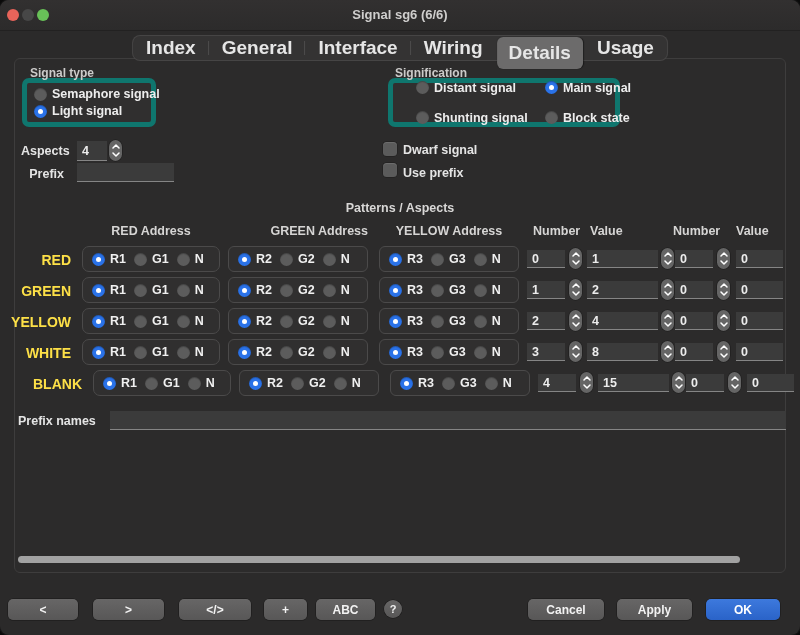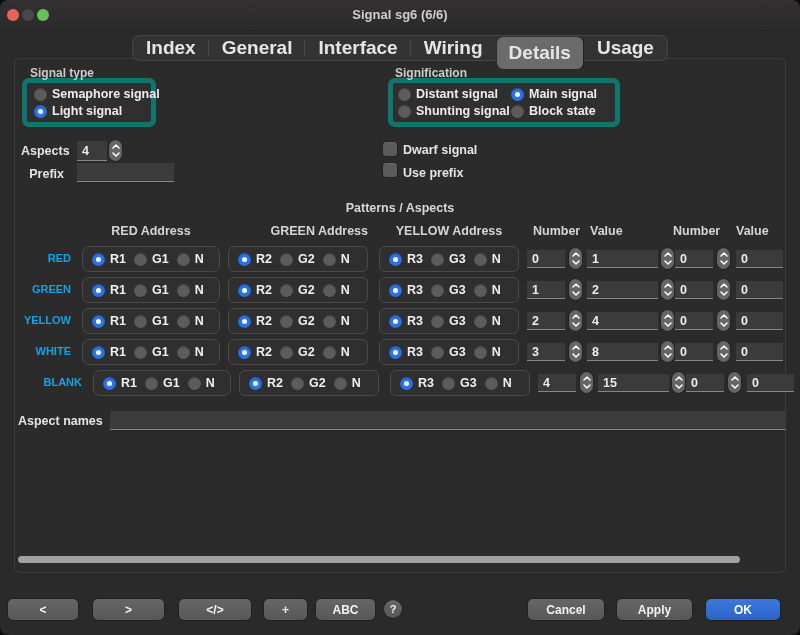--- a/index.html
+++ b/index.html
@@ -33,21 +33,21 @@
   .formlabel{position:absolute;font-size:12.5px;font-weight:600;color:#e4e4e4;}
   .field{position:absolute;background:#3b3b3b;border:none;border-bottom:1px solid #858585;color:#ececec;
          font-family:"Liberation Sans",sans-serif;font-size:12.5px;font-weight:600;padding:0 5px;box-sizing:border-box;outline:none;}
   .stepper{position:absolute;width:13px;height:21px;background:#656565;border-radius:7px;display:inline-flex;flex-direction:column;
            align-items:center;justify-content:center;gap:2.5px;box-shadow:0 0 0 .5px rgba(0,0,0,.4);}
   
   .ptitle{position:absolute;left:0;right:0;top:201px;text-align:center;font-size:12.5px;font-weight:700;color:#d8d7d6;}
   .phead{position:absolute;top:224px;font-size:12.5px;font-weight:700;color:#d6d5d4;}
   .phc{text-align:center;}
   .prow{position:absolute;left:0;width:800px;height:26px;}
-  .prow-label{position:absolute;left:6px;top:6px;width:65px;text-align:right;font-size:11px;font-weight:700;color:#0ea5e9;}
+  .prow-label{position:absolute;left:6px;top:6px;width:65px;text-align:right;font-size:14px;font-weight:700;color:#fde047;}
   .pg{position:absolute;top:0;height:26px;border:1px solid #4b4a4a;border-radius:6px;background:rgba(255,255,255,0.02);
       box-sizing:border-box;display:flex;align-items:center;padding-left:9px;gap:8px;}
   .pg1{left:82px;width:138px;border-radius:7px;} .pg2{left:228px;width:140px;} .pg3{left:379px;width:140px;}
   .rlabel{font-size:12.5px;font-weight:700;color:#f0f0f0;}
   .fnum1{left:527px;width:38px;top:4px;height:18px;} .fval1{left:587px;width:71px;top:4px;height:18px;}
   .fnum2{left:675px;width:38px;top:4px;height:18px;} .fval2{left:736px;width:47px;top:4px;height:18px;}
   .st1{left:569px;top:2px;} .st2{left:661px;top:2px;} .st3{left:717px;top:2px;}
   
   .hscroll{position:absolute;left:18px;top:556px;width:722px;height:7px;border-radius:4px;background:#a2a2a2;}
   
@@ -88,21 +88,21 @@
       <span class="radio"></span>
       <span>Semaphore signal</span>
     </div>
     <div class="runit">
       <span class="radio on"></span>
       <span>Light signal</span>
     </div>
   </div>
 
   <div class="grouplabel" style="left:395px;top:66px;">Signification</div>
-  <div class="groupbox" style="left:388px;top:78px;width:232px;height:49px;display:grid;grid-template-columns:113px auto;align-content:center;row-gap:3px;padding-left:5px;">
+  <div class="groupbox" style="left:388px;top:78px;width:232px;height:49px;display:grid;grid-template-columns:113px auto;align-content:center;row-gap:3px;padding-left:23px;gap:16px;">
     <div class="runit">
       <span class="radio"></span>
       <span>Distant signal</span>
     </div>
     <div class="runit">
       <span class="radio on"></span>
       <span>Main signal</span>
     </div>
     <div class="runit">
       <span class="radio"></span>
@@ -504,21 +504,21 @@
         <svg width="8" height="5" viewBox="0 0 8 5">
           <path d="M1 4L4 1L7 4" fill="none" stroke="#fff" stroke-width="1.5" stroke-linecap="round" stroke-linejoin="round"></path>
         </svg>
         <svg width="8" height="5" viewBox="0 0 8 5">
           <path d="M1 1L4 4L7 1" fill="none" stroke="#fff" stroke-width="1.5" stroke-linecap="round" stroke-linejoin="round"></path>
         </svg>
       </span>
     <input class="field fval2" value="0" style="">
   </div>
 
-  <div class="formlabel" style="left:18px;top:414px;">Aspect names</div>
+  <div class="formlabel" style="left:18px;top:414px;">Prefix names</div>
   <input class="field" style="left: 110px; top: 411px; width: 676px; height: 19px;" value="">
 
   <div class="hscroll"></div>
 
   <button class="btn" style="left:8px;width:70px;">&lt;</button>
   <button class="btn" style="left:93px;width:71px;">&gt;</button>
   <button class="btn" style="left:179px;width:72px;">&lt;/&gt;</button>
   <button class="btn" style="left:264px;width:43px;">+</button>
   <button class="btn" style="left:316px;width:59px;">ABC</button>
   <div class="helpbtn">?</div>

